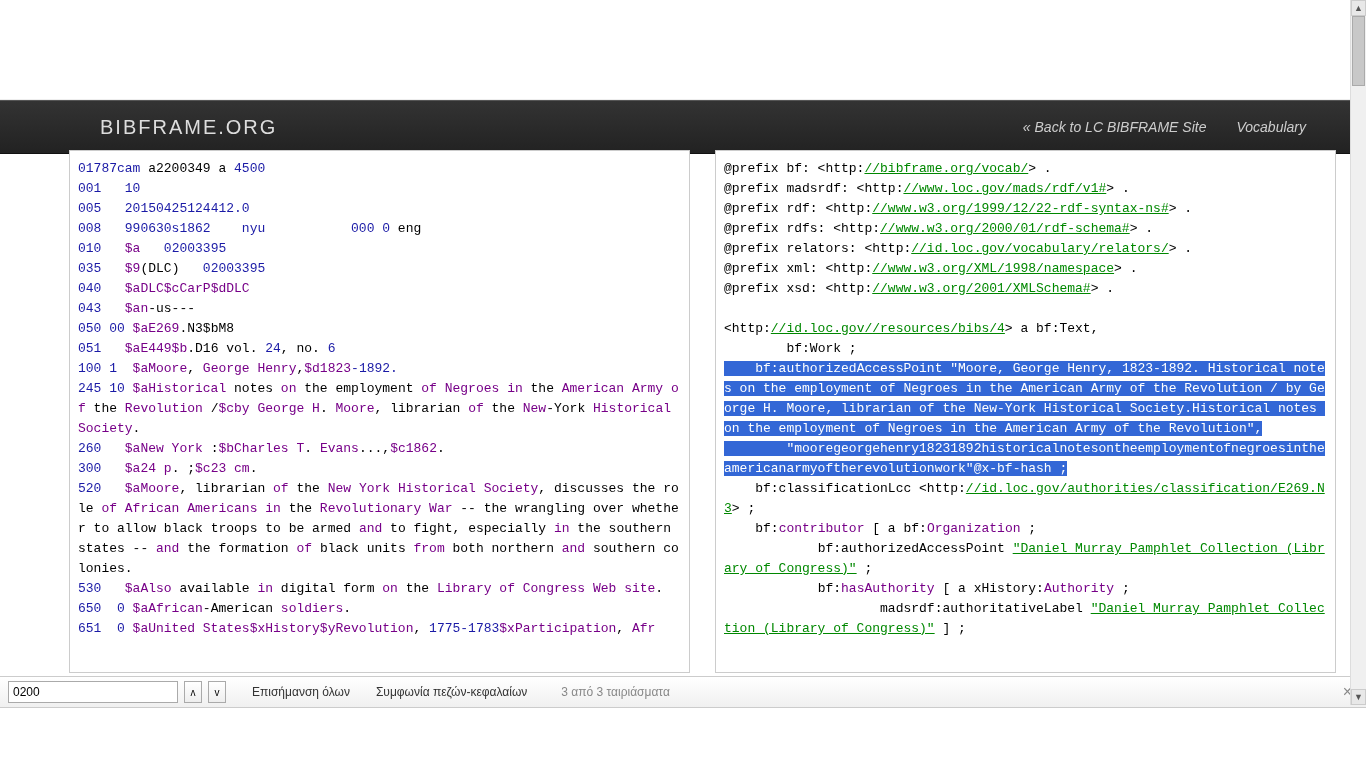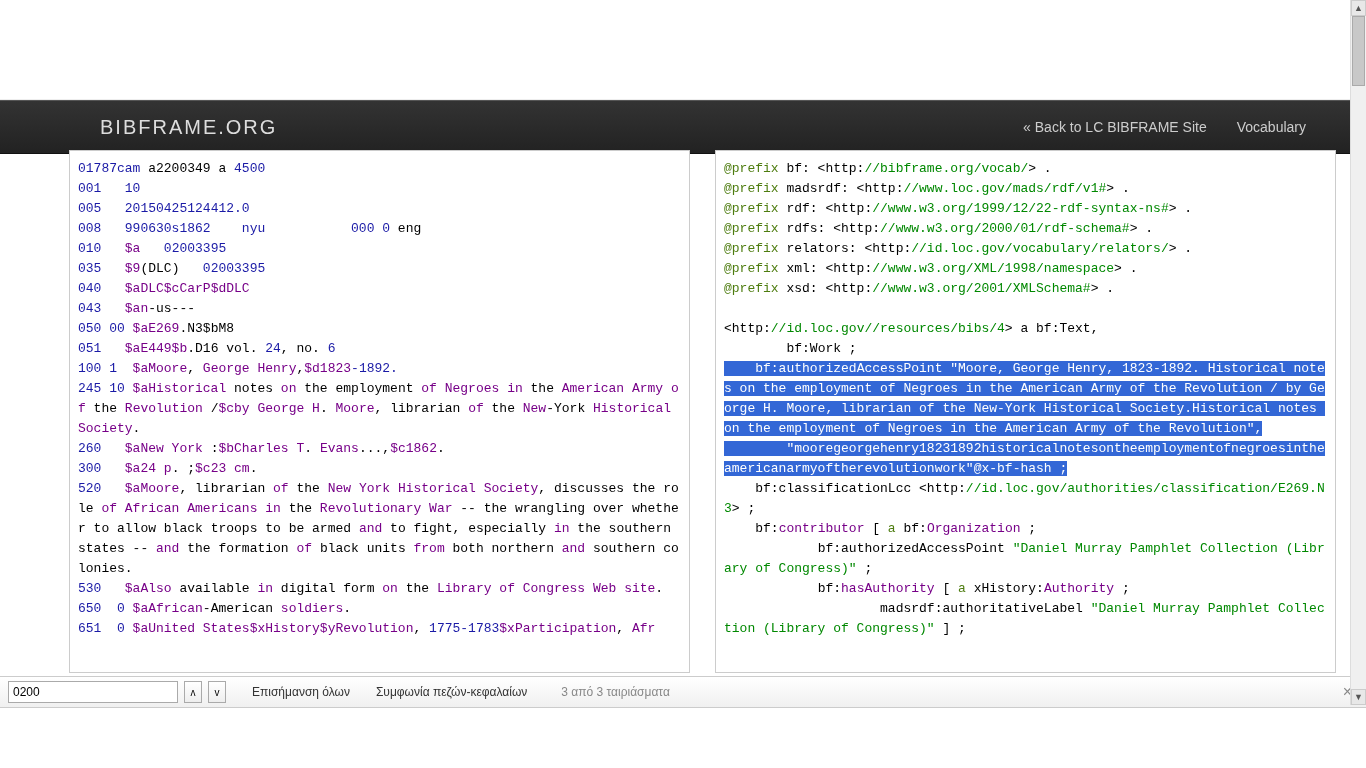--- a/index.html
+++ b/index.html
@@ -1,27 +1,27 @@
 <!DOCTYPE html>
 <html><head>
 <meta charset="utf-8">
 <style>
 * { margin: 0; padding: 0; box-sizing: border-box; }
 body { font-family: Arial, sans-serif; background: #fff; overflow: hidden; width: 1366px; height: 768px; position: relative; }
 .topbar { position: absolute; top: 0; left: 0; right: 0; height: 100px; background: #fff; border-bottom: 1px solid #eee; }
 .navbar { position: absolute; top: 100px; left: 0; right: 0; height: 54px; background: linear-gradient(#333, #222); display: flex; align-items: center; padding: 0 20px; color: #ccc; border-top: 1px solid #555; border-bottom: 1px solid #111; }
 .brand { font-size: 20px; letter-spacing: 2px; color: #ddd; margin-left: 80px; }
-.nav-right { margin-left: auto; display: flex; gap: 30px; margin-right: 40px; }
+.nav-right { margin-left: auto; display: flex; gap: 30px; margin-right: 40px; font-style: italic; }
 .nav-link { color: #ccc; cursor: pointer; font-size: 14px; }
 .content { position: absolute; top: 150px; left: 30px; right: 30px; bottom: 95px; display: flex; gap: 25px; margin-left: 39px; }
 .panel { flex: 1; border: 1px solid #ccc; padding: 8px; background: #fff; overflow: hidden; font-family: "Courier New", monospace; font-size: 13px; line-height: 20px; white-space: pre-wrap; word-break: break-all; }
 .c-num { color: #1a1aa6; }
 .c-kw { color: #708; }
-.c-green { color: #080; }
-.c-brown { color: #4d7c0f; }
+.c-green { color: #080; text-decoration: underline; }
+.c-brown { color: #000000; }
 .sel { background: #3367d6; color: #fff; }
 .sel * { color: #fff !important; }
 .findbar { position: absolute; left: 0; right: 0; bottom: 60px; height: 32px; background: linear-gradient(#fff, #f0f0f0); border-top: 1px solid #ccc; border-bottom: 1px solid #ccc; display: flex; align-items: center; padding: 0 8px; gap: 6px; font-size: 12px; color: #333; }
 .find-input { width: 170px; height: 22px; border: 1px solid #aaa; padding: 0 4px; font-size: 12px; background: #fff; }
 .find-btn { width: 18px; height: 22px; border: 1px solid #aaa; background: linear-gradient(#fff,#eee); font-size: 10px; cursor: pointer; }
 .find-opt { margin-left: 20px; cursor: pointer; }
 .find-matches { color: #888; margin-left: 28px; text-align: right; }
 .find-close { margin-left: auto; cursor: pointer; color: #888; font-size: 16px; padding: 0 6px; }
 .scroll-track { position: absolute; top: 0; right: 0; width: 16px; bottom: 63px; background: #f0f0f0; border-left: 1px solid #ddd; }
 .scroll-arrow { height: 16px; background: #e8e8e8; border: 1px solid #ccc; text-align: center; font-size: 9px; line-height: 14px; color: #555; cursor: pointer; }

